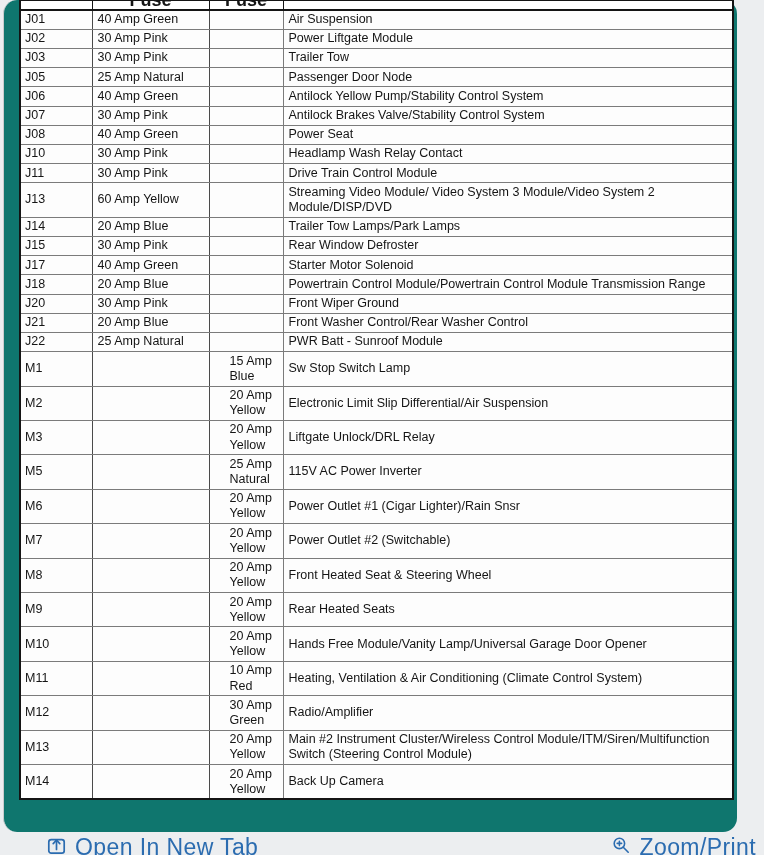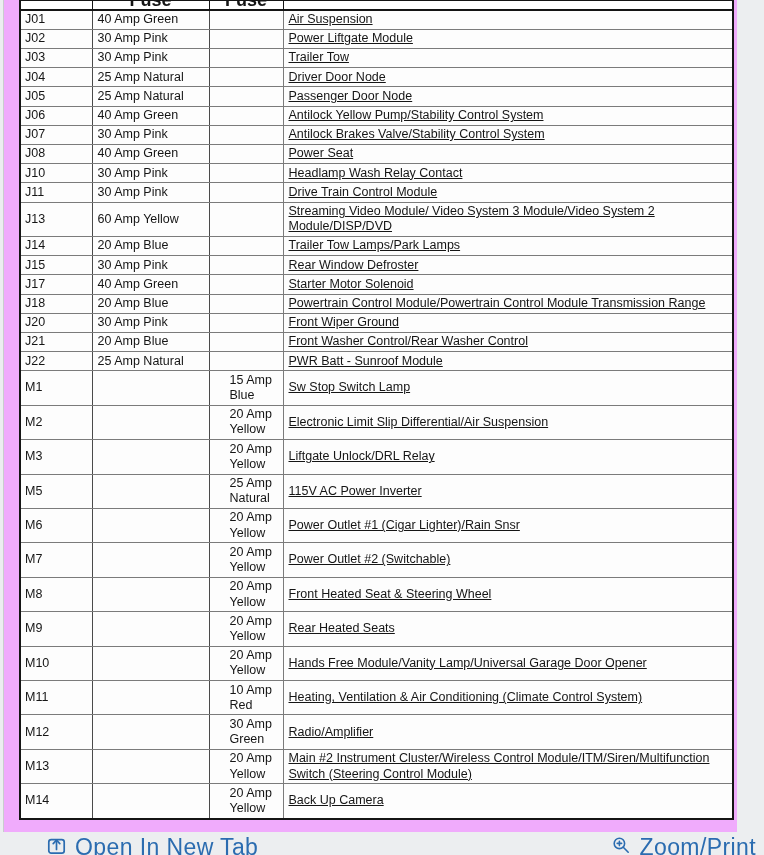--- a/index.html
+++ b/index.html
@@ -8,22 +8,23 @@
     overflow: hidden;
     background: var(--page-bg, #eceef0);
     font-family: "Liberation Sans", "DejaVu Sans", sans-serif;
   }
   body { position: relative; }
 
   .sheet {
     position: absolute;
     left: 3px; top: 0;
     width: 734px; height: 832px;
-    background: #f0abfc;
+    background: #0f766e;
     border-left: 1px solid #c9ccce;
+    border-radius: 14px;
   }
 
   table.fuse-table {
     position: absolute;
     left: 15px; top: 0;
     width: 713px;
     border-collapse: collapse;
     table-layout: fixed;
     font-size: 12.5px;
     color: #151515;
@@ -56,21 +57,21 @@
 
   tbody td {
     border: 1px solid #7b7b7b;
     vertical-align: middle;
     padding: 1.5px 5px;
     line-height: 15.2px;
     background: #fdfdfd;
   }
   tbody td.cell-id   { padding-left: 4px; }
   tbody td.cell-f2   { padding-left: 20px; padding-right: 1px; }
-  tbody td.cell-desc { padding-right: 16px; text-decoration: underline; }
+  tbody td.cell-desc { padding-right: 16px; }
   tbody td.cell-id, tbody td.cell-f1 { border-right-color: #4a4a4a; }
 
   .footer-bar {
     position: absolute;
     left: 16px; bottom: 0;
     width: 764px; height: 23px;
     background: var(--page-bg, #eceef0);
     overflow: visible;
     margin-top: 31px;
   }
@@ -133,26 +134,20 @@
           <td class="cell-f2"></td>
           <td class="cell-desc">Power Liftgate Module</td>
         </tr>
         <tr>
           <td class="cell-id">J03</td>
           <td class="cell-f1">30 Amp Pink</td>
           <td class="cell-f2"></td>
           <td class="cell-desc">Trailer Tow</td>
         </tr>
         <tr>
-          <td class="cell-id">J04</td>
-          <td class="cell-f1">25 Amp Natural</td>
-          <td class="cell-f2"></td>
-          <td class="cell-desc">Driver Door Node</td>
-        </tr>
-        <tr>
           <td class="cell-id">J05</td>
           <td class="cell-f1">25 Amp Natural</td>
           <td class="cell-f2"></td>
           <td class="cell-desc">Passenger Door Node</td>
         </tr>
         <tr>
           <td class="cell-id">J06</td>
           <td class="cell-f1">40 Amp Green</td>
           <td class="cell-f2"></td>
           <td class="cell-desc">Antilock Yellow Pump/Stability Control System</td>

